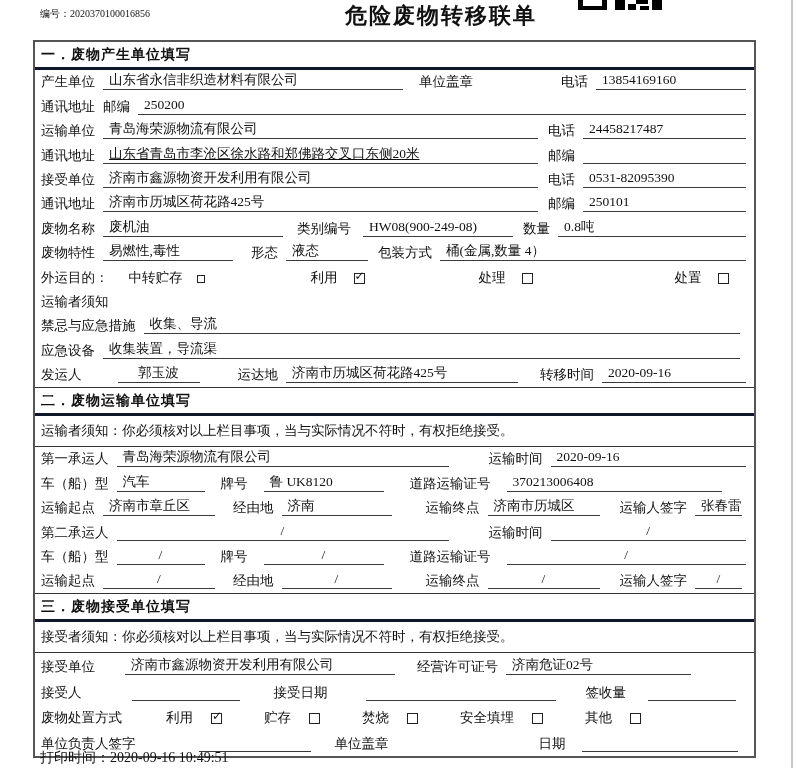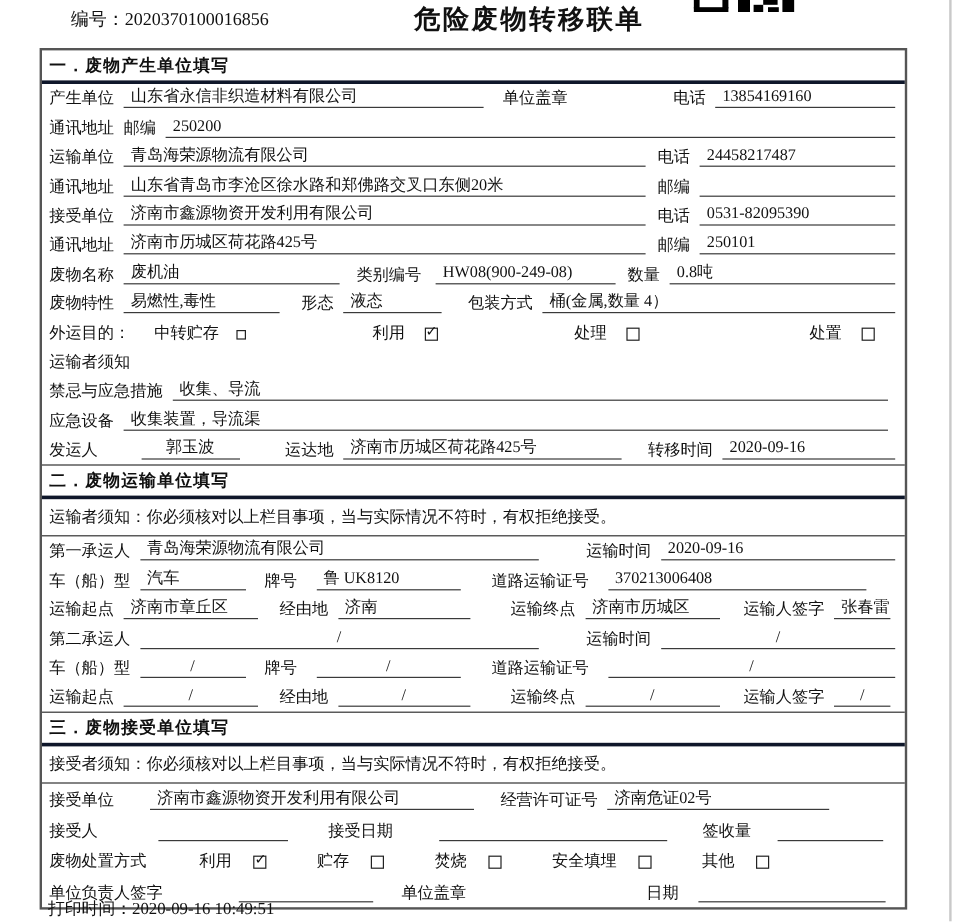--- a/index.html
+++ b/index.html
@@ -1,18 +1,18 @@
 <!DOCTYPE html>
 <html><head>
 <meta charset="utf-8">
 <style>
   html,body{margin:0;padding:0;}
   body{width:796px;height:768px;background:#ffffff;color:#111;position:relative;overflow:hidden;
        font-family:"Liberation Serif","DejaVu Serif",serif;}
-  .serial{position:absolute;left:40px;top:7px;font-size:15px;white-space:nowrap;margin-left:19px;}
+  .serial{position:absolute;left:40px;top:7px;font-size:10px;white-space:nowrap;}
   .page-title{position:absolute;left:0;top:1px;width:100%;text-align:center;font-size:22px;font-weight:bold;
        letter-spacing:2px;padding-left:86px;box-sizing:border-box;
        font-family:"Liberation Sans","DejaVu Sans",sans-serif;}
   .qr{position:absolute;left:578px;top:0;}
   .page-edge{position:absolute;left:791px;top:0;width:2px;height:768px;background:#c9c9c9;}
   .form-table{position:absolute;left:33px;top:40px;width:723px;border:2px solid #555;box-sizing:border-box;background:#fff;}
   .sec-title{font-weight:bold;font-size:14px;line-height:25px;height:25px;padding-left:6px;border-bottom:3px solid #0f172a;
        font-family:"Liberation Sans","DejaVu Sans",sans-serif;letter-spacing:1px;}
   .sec-title.bt{border-top:1px solid #333;}
   .note{line-height:30px;height:30px;padding-left:6px;border-bottom:1px solid #333;font-size:13.5px;white-space:nowrap;}
@@ -64,21 +64,21 @@
       <span class="fld grow" style="margin-right: 2px;">250200</span>
     </div>
     <div class="row">
       <span class="lab">运输单位</span>
       <span class="fld" style="width: 435px;">青岛海荣源物流有限公司</span>
       <span class="lab">电话</span>
       <span class="fld grow" style="margin-right: 2px;">24458217487</span>
     </div>
     <div class="row">
       <span class="lab">通讯地址</span>
-      <span class="fld" style="width: 435px;">山东省青岛市李沧区徐水路和郑佛路交叉口东侧20米</span>
+      <span class="fld" style="width: 435px; text-decoration: underline;">山东省青岛市李沧区徐水路和郑佛路交叉口东侧20米</span>
       <span class="lab">邮编</span>
       <span class="fld grow" style="margin-right: 2px;"></span>
     </div>
     <div class="row">
       <span class="lab">接受单位</span>
       <span class="fld" style="width: 435px;">济南市鑫源物资开发利用有限公司</span>
       <span class="lab">电话</span>
       <span class="fld grow" style="margin-right: 2px;">0531-82095390</span>
     </div>
     <div class="row">
@@ -93,21 +93,21 @@
       <span class="lab" style="margin-left: 4px;">类别编号</span>
       <span class="fld" style="width: 150px; margin-left: 4px;">HW08(900-249-08)</span>
       <span class="lab">数量</span>
       <span class="fld grow" style="margin-right: 2px;">0.8吨</span>
     </div>
     <div class="row">
       <span class="lab">废物特性</span>
       <span class="fld" style="width: 130px;">易燃性,毒性</span>
       <span class="lab" style="margin-left: 8px;">形态</span>
       <span class="fld" style="width: 82px;">液态</span>
-      <span class="lab" style="margin-left: 12px;">包装方式</span>
+      <span class="lab" style="">包装方式</span>
       <span class="fld grow" style="margin-right: 2px;">桶(金属,数量 4）</span>
     </div>
     <div class="row">
       <span class="lab">外运目的：</span>
       <span class="lab" style="margin-left: 12px;">中转贮存</span>
       <span class="box sm" style="margin-left: 6px;"></span>
       <span class="lab" style="margin-left: 96px;">利用</span>
       <span class="box" style="margin-left: 8px;">
         <span class="chk">✓</span>
       </span>

